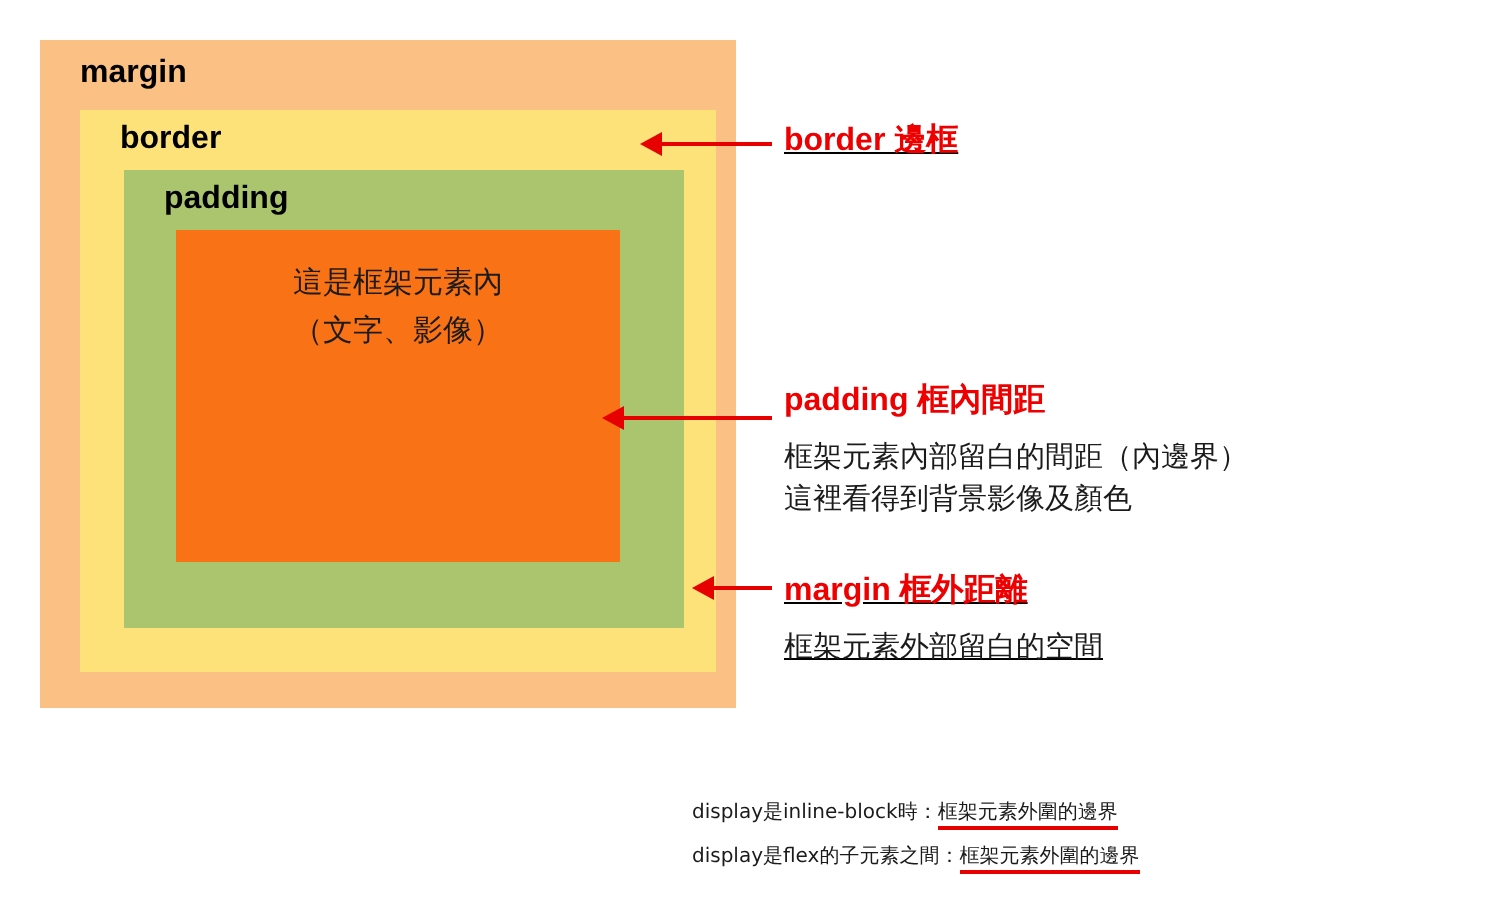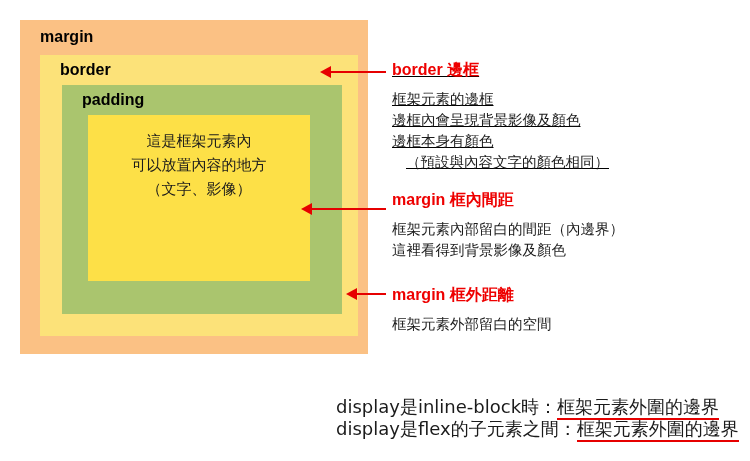--- a/index.html
+++ b/index.html
@@ -27,21 +27,21 @@
   .box-padding {
     position: absolute;
     left: 22px; top: 30px;
     width: 280px; height: 229px;
     background: #aac56e;
   }
   .box-content {
     position: absolute;
     left: 26px; top: 30px;
     width: 222px; height: 166px;
-    background: #fde047;
+    background: #f97316;
   }
 
   .box-label {
     position: absolute;
     font-weight: bold;
     font-size: 16px;
     color: #000000;
     white-space: nowrap;
   }
   .label-margin  { left: 20px;  top: 8px; }
@@ -107,35 +107,35 @@
     margin-top: 8px;
     color: #1b1b1b;
     font-size: 14.5px;
     line-height: 21px;
     white-space: nowrap;
     font-family: "DejaVu Sans", "Liberation Sans", sans-serif;
   }
   .ann-body div { white-space: nowrap; }
   .ann-border  { left: 392px; top: 60px; text-decoration: underline; }
   .ann-padding { left: 392px; top: 190px; }
-  .ann-margin  { left: 392px; top: 285px; }
+  .ann-margin  { left: 392px; top: 285px; text-decoration: underline; }
 
   .indent { padding-left: 14px; }
 
   u.red {
     text-decoration: none;
     border-bottom: 2px solid #e60000;
     padding-bottom: 1px;
   }
 
   .ann-footer {
     position: absolute;
-    left: 336px; top: 396px;
+    left: 346px; top: 396px;
     color: #1b1b1b;
-    font-size: 18px;
+    font-size: 10px;
     line-height: 22px;
     white-space: nowrap;
     font-family: "DejaVu Sans", "Liberation Sans", sans-serif;
   }
   .ann-footer div { white-space: nowrap; }
 </style>
 </head>
 <body>
 
 <div id="root">
@@ -145,21 +145,20 @@
 
     <div class="box-border">
       <div class="box-label label-border">border</div>
 
       <div class="box-padding">
         <div class="box-label label-padding">padding</div>
 
         <div class="box-content">
           <div class="content-text">
             <div>這是框架元素內</div>
-            <div>可以放置內容的地方</div>
             <div>（文字、影像）</div>
           </div>
         </div>
       </div>
     </div>
   </div>
 
   <div class="arrow arrow-border">
     <div class="shaft"></div>
     <div class="head"></div>
@@ -168,30 +167,24 @@
     <div class="shaft"></div>
     <div class="head"></div>
   </div>
   <div class="arrow arrow-margin">
     <div class="shaft"></div>
     <div class="head"></div>
   </div>
 
   <div class="ann ann-border">
     <div class="ann-title">border 邊框</div>
-    <div class="ann-body">
-      <div>框架元素的邊框</div>
-      <div>邊框內會呈現背景影像及顏色</div>
-      <div>邊框本身有顏色</div>
-      <div class="indent">（預設與內容文字的顏色相同）</div>
-    </div>
   </div>
 
   <div class="ann ann-padding">
-    <div class="ann-title">margin 框內間距</div>
+    <div class="ann-title">padding 框內間距</div>
     <div class="ann-body">
       <div>框架元素內部留白的間距（內邊界）</div>
       <div>這裡看得到背景影像及顏色</div>
     </div>
   </div>
 
   <div class="ann ann-margin">
     <div class="ann-title">margin 框外距離</div>
     <div class="ann-body">
       <div>框架元素外部留白的空間</div>

